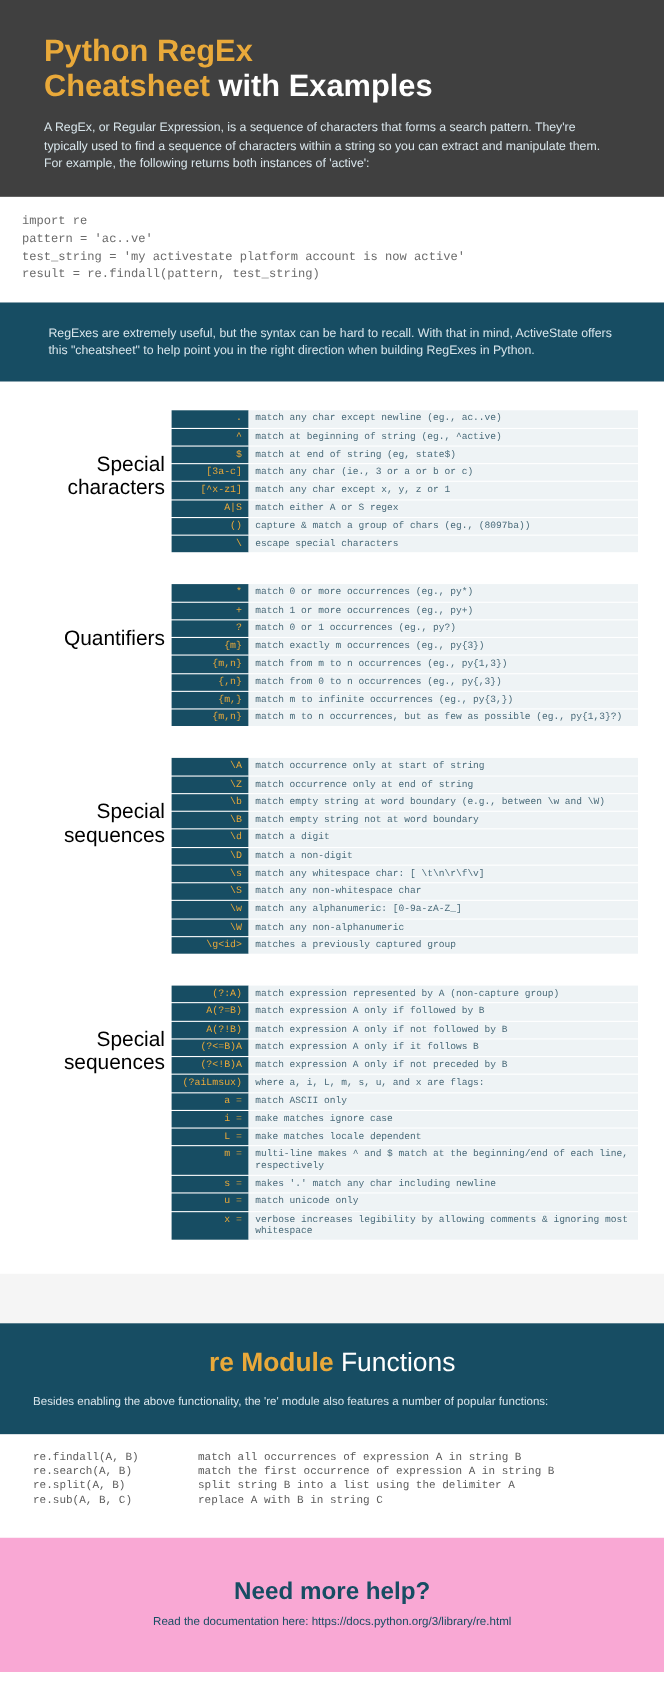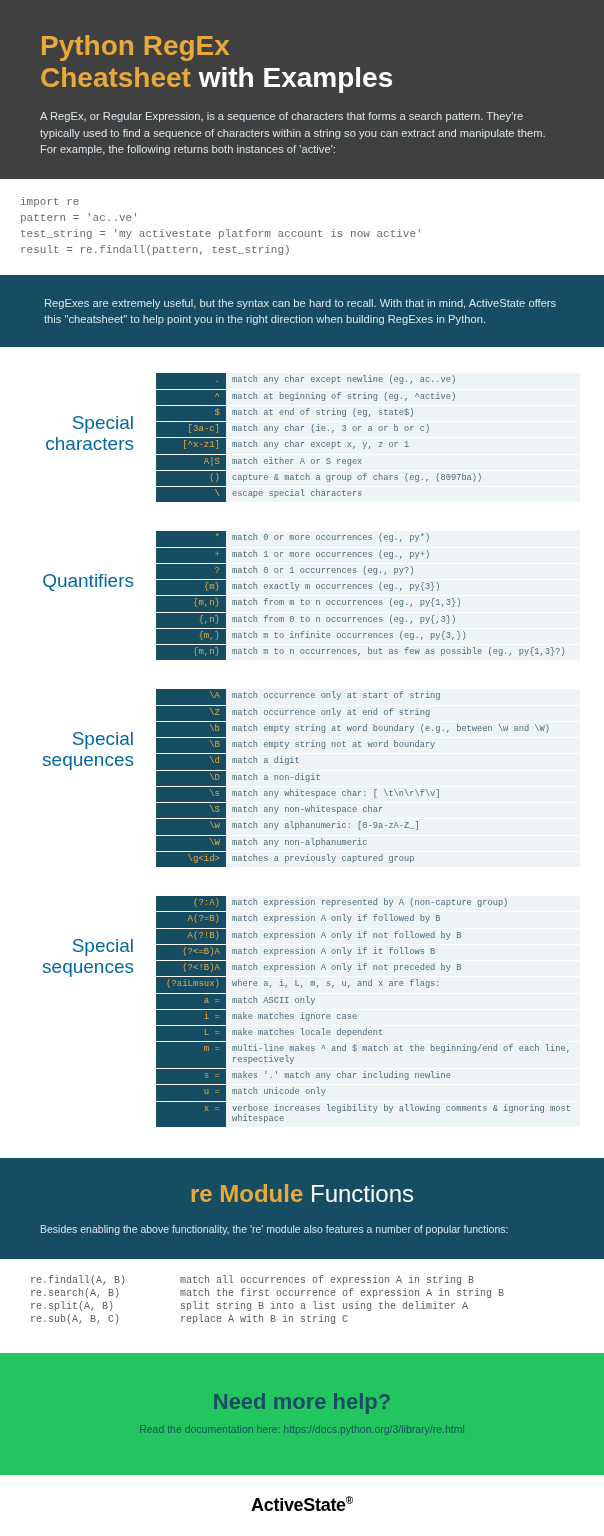--- a/index.html
+++ b/index.html
@@ -46,24 +46,24 @@
     background: #ffffff;
     padding: 26px 24px 30px 24px;
   }
   .block { display: flex; margin-bottom: 28px; }
   .block:last-child { margin-bottom: 0; }
   .label {
     width: 132px;
     flex: none;
     text-align: right;
     font-size: 19px;
-    color: #0369a1;
+    color: #000000;
     line-height: 1.1;
     font-weight: 400;
-    padding-right: 22px;
+    padding-right: 6px;
     padding-top: 40px;
   }
   .rows { flex: 1; }
   .row  { display: flex; align-items: stretch; margin-bottom: 1px; }
   .sym {
     width: 70px;
     flex: none;
     background: #174d63;
     color: #e9a93a;
     font-family: "Courier New", monospace;
@@ -76,21 +76,22 @@
     flex: 1;
     background: #eef3f5;
     color: #4a6b7a;
     font-family: "Courier New", monospace;
     font-size: 8.7px;
     padding: 2px 6px;
     line-height: 1.25;
   }
   .module {
     background: #174d63;
-    padding: 22px 40px;
+    padding: 22px 30px;
+    margin-top: 45px;
   }
   .module h2 {
     text-align: center;
     font-size: 24px;
     font-weight: 400;
     margin-bottom: 14px;
   }
   .module h2 .gold  { color: #e9a93a; font-weight: 700; }
   .module h2 .white { color: #ffffff; }
   .module p {
@@ -103,21 +104,21 @@
     background: #ffffff;
     padding: 16px 30px 26px 30px;
     font-family: "Courier New", monospace;
     font-size: 10px;
     color: #5b5b5b;
   }
   .frow { display: flex; margin-bottom: 2px; }
   .fcall { width: 150px; flex: none; }
   .fdesc { flex: 1; }
   .help {
-    background: #22c55e;
+    background: #f9a8d4;
     color: #174d63;
     text-align: center;
     padding: 36px 20px 40px 20px;
   }
   .help h3 { font-size: 22px; font-weight: 700; margin-bottom: 8px; }
   .help p  { font-size: 10.5px; }
   .footer {
     background: #ffffff;
     text-align: center;
     padding: 20px;

